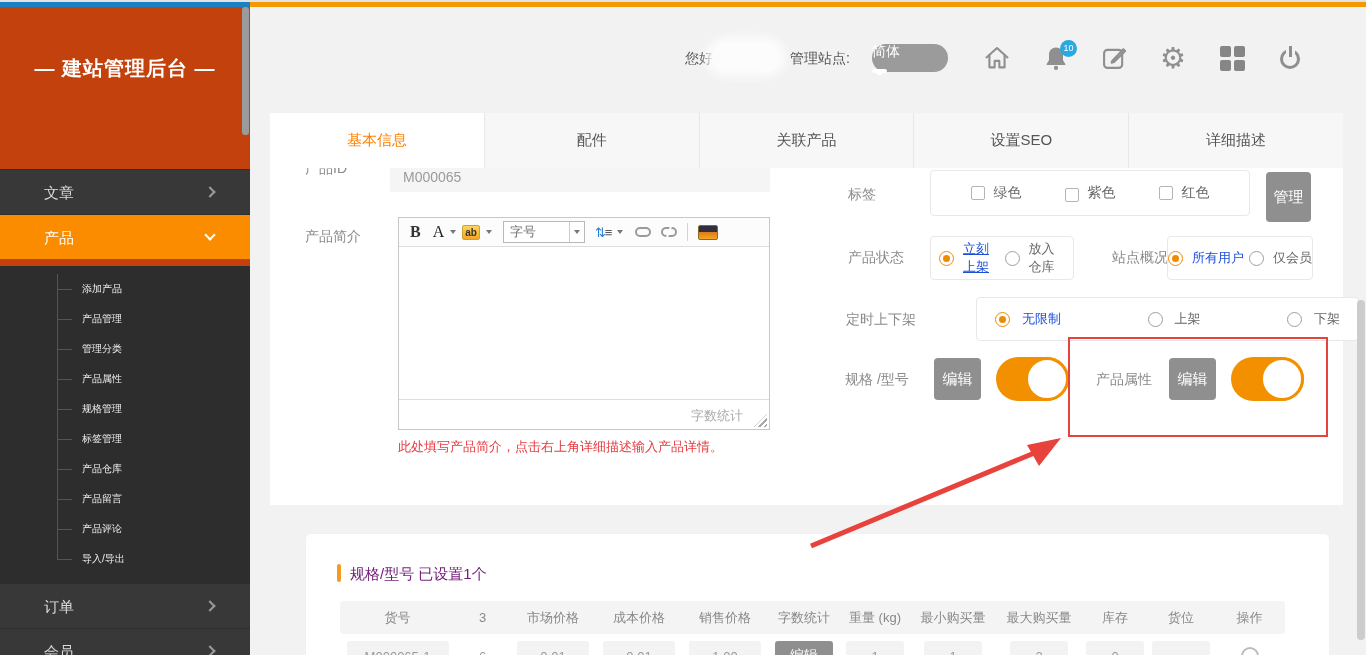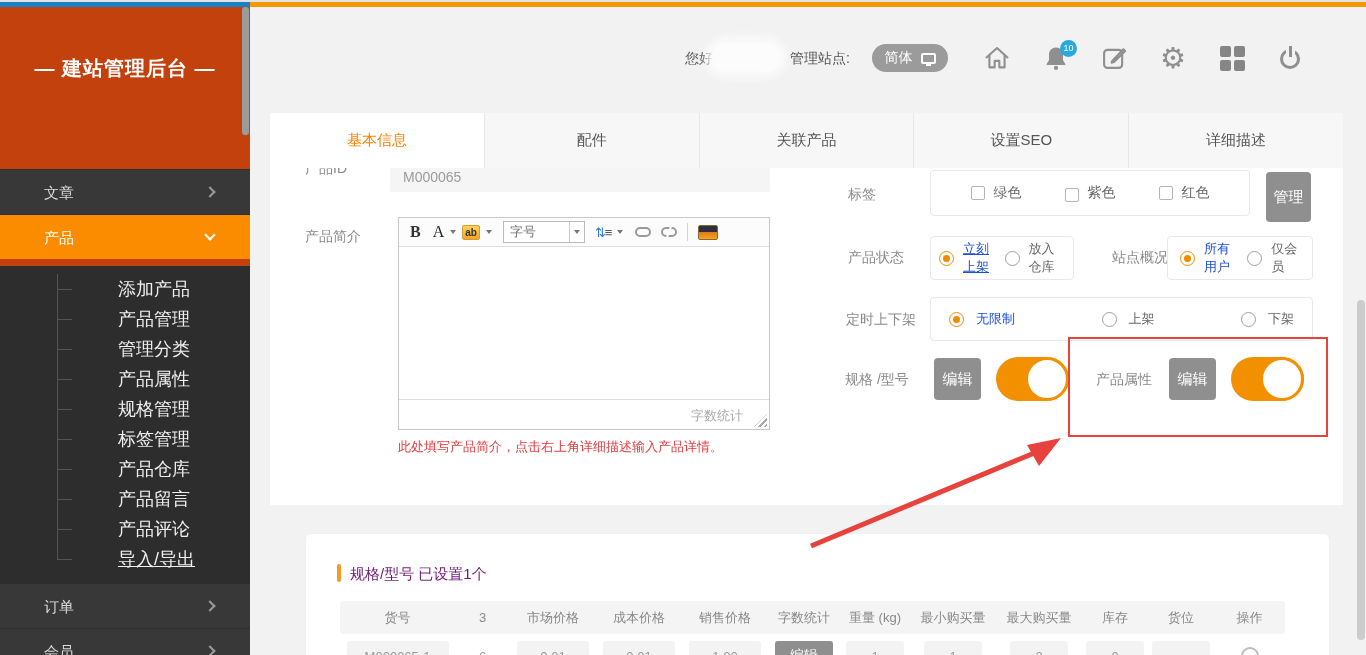--- a/index.html
+++ b/index.html
@@ -15,28 +15,28 @@
 
   
   .sidebar { left:0; top:7px; width:250px; height:648px; background:#c2410c; }
   .side-title { left:0; top:48px; width:250px; text-align:center; color:#fff; font-size:20px; font-weight:bold; letter-spacing:1px; }
   .menu-item { left:0; width:250px; height:45px; background:#383838; border-top:1px solid #2e2e2e; color:#dcdcdc; font-size:15px; line-height:45px; padding-left:44px; cursor:pointer; }
   .menu-item.active { background:#fb8c00; color:#fff; }
   .chev { position:absolute; right:36px; top:18px; width:8px; height:8px; border-right:2px solid #9a9a9a; border-bottom:2px solid #9a9a9a; transform:rotate(-45deg); }
   .chev.down { border-color:#fff; transform:rotate(45deg); top:16px; }
   .submenu { left:0; top:259px; width:250px; height:324px; background:#2d2d2d; }
   .subtree { position:absolute; left:57px; top:8px; width:1px; height:286px; background:#545454; }
-  .sub-item { position:absolute; left:0; width:250px; height:30px; color:#efefef; font-size:18px; line-height:30px; padding-left:118px; cursor:pointer; }
+  .sub-item { position:absolute; left:0; width:250px; height:30px; color:#efefef; font-size:10px; line-height:30px; padding-left:82px; cursor:pointer; }
   .sub-item .tick { position:absolute; left:57px; top:15px; width:15px; height:1px; background:#545454; }
   .side-scroll { left:242px; top:7px; width:7px; height:128px; background:#9b9b9b; border-radius:3px; }
 
   
   .hd-text { top:50px; font-size:14px; color:#555; }
   .blur-blob { left:712px; top:43px; width:68px; height:28px; background:#fcfcfc; border-radius:14px; box-shadow:0 0 10px 6px rgba(252,252,252,.95); }
-  .lang-pill { left:872px; top:44px; width:76px; height:28px; background:#9b9b9b; border-radius:14px; color:#fff; font-size:14px; display:flex; align-items:center; justify-content:center; gap:8px; cursor:pointer; }
+  .lang-pill { left:872px; top:44px; width:76px; height:28px; background:#9b9b9b; border-radius:14px; color:#fff; font-size:14px; display:flex; align-items:flex-start; justify-content:center; gap:8px; cursor:pointer;flex-direction:column; }
   .monitor { width:15px; height:11px; border:2px solid #fff; border-radius:2px; position:relative; }
   .monitor::after { content:""; position:absolute; left:3px; bottom:-4px; width:5px; height:2px; background:#fff; }
   .hicon { top:44px; width:28px; height:28px; cursor:pointer; }
   .badge { left:1060px; top:40px; width:17px; height:17px; background:#29a9e0; border-radius:50%; color:#fff; font-size:9px; text-align:center; line-height:17px; z-index:3; }
   .gear-glyph { font-size:29px; color:#8f8f8f; line-height:28px; }
   .grid-icon { display:grid; grid-template-columns:11px 11px; grid-template-rows:11px 11px; gap:3px; padding-top:2px; }
   .grid-icon span { background:#868686; border-radius:2px; }
   .power { position:relative; width:24px; height:24px; margin-top:2px; }
   .power .ring { position:absolute; left:1px; top:3px; width:20px; height:20px; border:3px solid #8f8f8f; border-radius:50%; }
   .power .bar { position:absolute; left:10px; top:0px; width:3px; height:11px; background:#8f8f8f; box-shadow:0 0 0 3px #f2f2f2; }
@@ -126,21 +126,21 @@
       <div class="subtree"></div>
       <div class="sub-item" style="top:8px;"><span class="tick"></span><span>添加产品</span></div>
       <div class="sub-item" style="top:38px;"><span class="tick"></span><span>产品管理</span></div>
       <div class="sub-item" style="top:68px;"><span class="tick"></span><span>管理分类</span></div>
       <div class="sub-item" style="top:98px;"><span class="tick"></span><span>产品属性</span></div>
       <div class="sub-item" style="top:128px;"><span class="tick"></span><span>规格管理</span></div>
       <div class="sub-item" style="top:158px;"><span class="tick"></span><span>标签管理</span></div>
       <div class="sub-item" style="top:188px;"><span class="tick"></span><span>产品仓库</span></div>
       <div class="sub-item" style="top:218px;"><span class="tick"></span><span>产品留言</span></div>
       <div class="sub-item" style="top:248px;"><span class="tick"></span><span>产品评论</span></div>
-      <div class="sub-item" style="top:278px;text-decoration:underline;"><span class="tick"></span><span>导入/导出</span></div>
+      <div class="sub-item" style="top:278px;"><span class="tick"></span><span>导入/导出</span></div>
     </div>
 
     <div class="abs menu-item" style="top:576px;">
       <span>订单</span>
       <span class="chev"></span>
     </div>
     <div class="abs menu-item" style="top:621px;">
       <span>会员</span>
       <span class="chev"></span>
     </div>
@@ -247,29 +247,29 @@
   <div class="gray-btn" style="left:1266px; top:172px; width:45px; height:50px;">管理</div>
 
   <div class="abs flabel" style="left:848px; top:249px;">产品状态</div>
   <div class="group-box" style="left:930px; top:236px; width:144px; height:44px; padding:0 8px; gap:5px;">
     <span class="radio sel"></span>
       <span class="r-lbl on ul">立刻上架</span>
     <span class="radio"></span>
       <span class="r-lbl">放入仓库</span>
   </div>
   <div class="abs flabel" style="left:1112px; top:249px;">站点概况</div>
-  <div class="group-box" style="left:1167px; top:236px; width:146px; height:44px; padding:0 12px; gap:5px;">
+  <div class="group-box" style="left:1167px; top:236px; width:146px; height:44px; padding:0 0; gap:5px;">
     <span class="radio sel"></span>
       <span class="r-lbl on">所有用户</span>
     <span class="radio"></span>
       <span class="r-lbl">仅会员</span>
   </div>
 
   <div class="abs flabel" style="left:846px; top:311px;">定时上下架</div>
-  <div class="group-box" style="left:930px; top:297px; width:383px; height:44px; padding:0 18px; justify-content:space-between;">
+  <div class="group-box" style="left:976px; top:297px; width:383px; height:44px; padding:0 18px; justify-content:space-between;">
     <span style="display:flex;align-items:center;gap:8px;">
         <span class="radio sel"></span>
         <span class="r-lbl on">无限制</span>
       </span>
     <span style="display:flex;align-items:center;gap:8px;">
         <span class="radio"></span>
         <span class="r-lbl">上架</span>
       </span>
     <span style="display:flex;align-items:center;gap:8px;">
         <span class="radio"></span>

